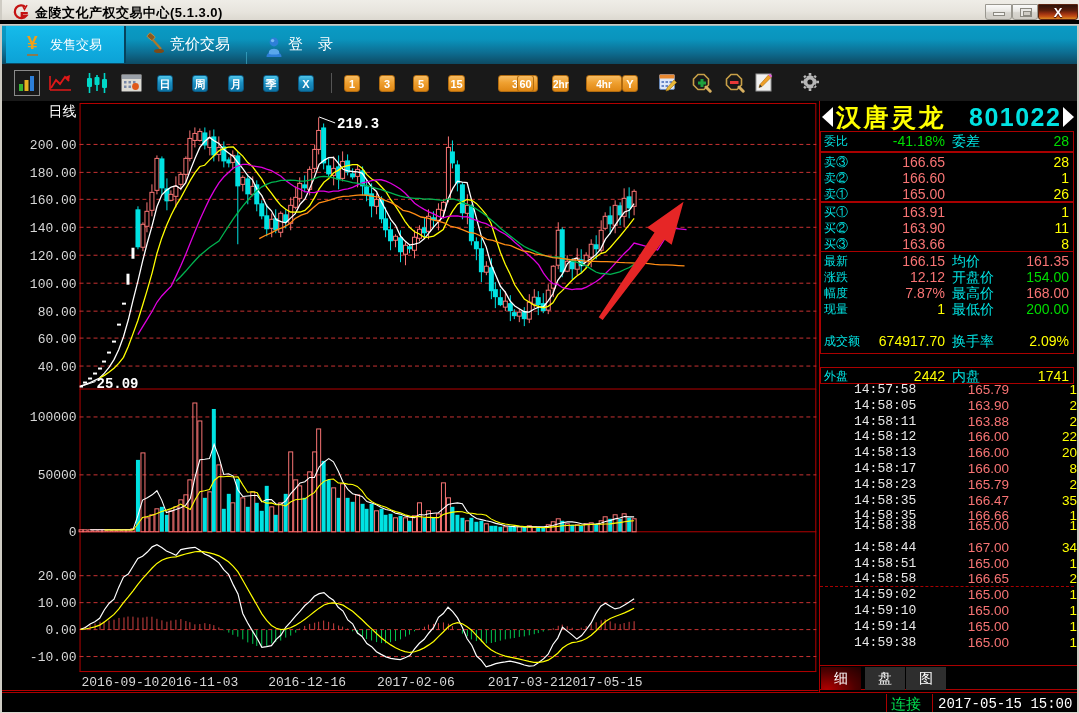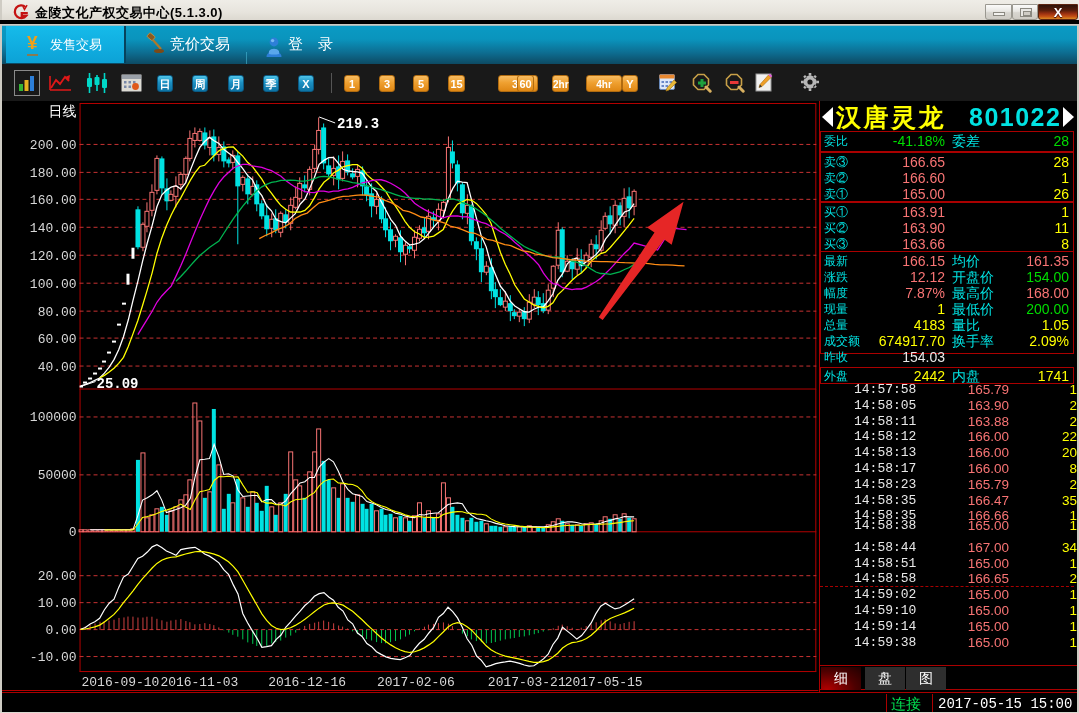--- a/index.html
+++ b/index.html
@@ -828,35 +828,25 @@
           <span class="v1 pink">7.87%</span>
           <span class="lab2">最高价</span>
           <span class="v2 pink">168.00</span>
         </div>
 <div class="rrow" style="top:49px">
           <span class="lab">现量</span>
           <span class="v1 yel">1</span>
           <span class="lab2">最低价</span>
           <span class="v2 grn">200.00</span>
         </div>
-<div class="rrow" style="top:65px">
-          <span class="lab">总量</span>
-          <span class="v1 yel">4183</span>
-          <span class="lab2">量比</span>
-          <span class="v2 yel">1.05</span>
-        </div>
 <div class="rrow" style="top:81px">
           <span class="lab">成交额</span>
           <span class="v1 yel">674917.70</span>
           <span class="lab2">换手率</span>
           <span class="v2 yel">2.09%</span>
-        </div>
-<div class="rrow" style="top:97px">
-          <span class="lab">昨收</span>
-          <span class="v1 wht">154.03</span>
         </div>
 </div>
 <div class="rbox" style="top:266px;height:17px">
 <div class="rrow" style="top:0px">
           <span class="lab">外盘</span>
           <span class="v1 yel">2442</span>
           <span class="lab2">内盘</span>
           <span class="v2 yel">1741</span>
         </div>
 </div>

